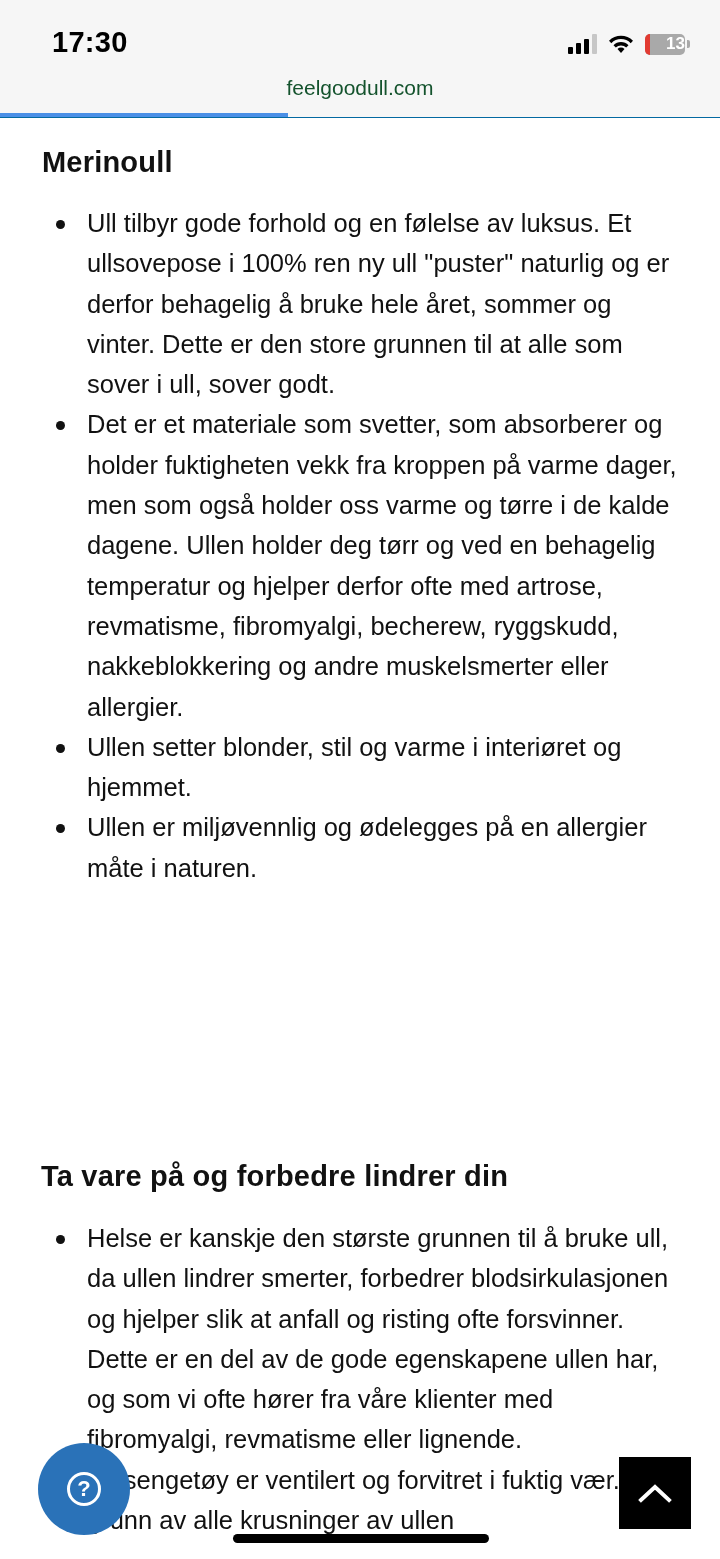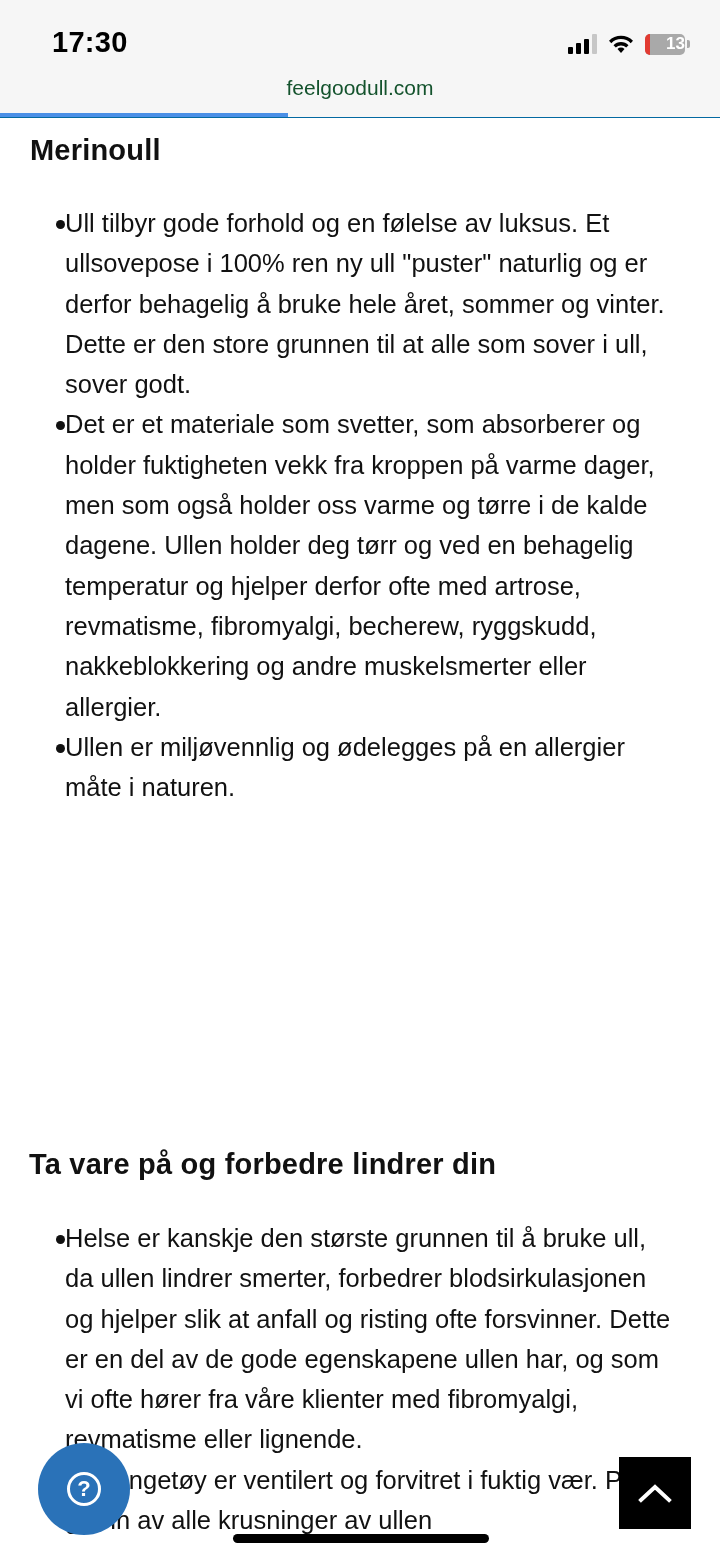--- a/index.html
+++ b/index.html
@@ -30,27 +30,27 @@
   .battery-tip { width: 3px; height: 8px; background: #a9a9a9; border-radius: 0 2px 2px 0; margin-left: -8px; }
   .url {
     position: absolute; left: 0; right: 0; top: 76px; text-align: center;
     font-size: 21px; color: #14532d;
   }
   .progress {
     position: absolute; left: 0; top: 113px; height: 4px; width: 288px; background: #4a8fe6;
   }
   .content { position: absolute; left: 0; top: 118px; width: 720px; }
   h2 {
-    margin: 0; font-size: 29px; font-weight: 700; color: #111; letter-spacing: 0.2px; text-align: center;
+    margin: 12px; font-size: 29px; font-weight: 700; color: #111; letter-spacing: 0.2px; text-align: center;
   }
   .h-merino { position: absolute; left: 30px; top: 16px; }
   .h-helse { position: absolute; left: 29px; top: 1030px; }
   ul { margin: 0; padding: 0; list-style: none; position: absolute; left: 0; width: 720px; }
   li {
-    position: relative; padding-left: 65px; padding-right: 40px;
+    position: relative; padding-left: 87px; padding-right: 40px;
     font-size: 25.5px; line-height: 40.3px; color: #111;
   }
   li::before {
     content: ""; position: absolute; left: 56px; top: 17px; width: 9px; height: 9px;
     border-radius: 50%; background: #111;
   }
   .list-1 { top: 85px; }
   .list-2 { top: 1100px; }
   .help-button {
     position: absolute; left: 38px; top: 1443px; width: 92px; height: 92px; border-radius: 50%;
@@ -93,20 +93,21 @@
   </div>
   <div class="url">feelgoodull.com</div>
   <div class="progress"></div>
 </div>
 
 <div class="content">
   <h2 class="h-merino">Merinoull</h2>
   <ul class="list-1">
     <li>Ull tilbyr gode forhold og en følelse av luksus. Et ullsovepose i 100% ren ny ull "puster" naturlig og er derfor behagelig å bruke hele året, sommer og vinter. Dette er den store grunnen til at alle som sover i ull, sover godt.</li>
     <li>Det er et materiale som svetter, som absorberer og holder fuktigheten vekk fra kroppen på varme dager, men som også holder oss varme og tørre i de kalde dagene. Ullen holder deg tørr og ved en behagelig temperatur og hjelper derfor ofte med artrose, revmatisme, fibromyalgi, becherew, ryggskudd, nakkeblokkering og andre muskelsmerter eller allergier.</li>
+    <li>Ullen setter blonder, stil og varme i interiøret og hjemmet.</li>
     <li>Ullen er miljøvennlig og ødelegges på en allergier måte i naturen.</li>
   </ul>
   <h2 class="h-helse">Ta vare på og forbedre lindrer din</h2>
   <ul class="list-2">
     <li>Helse er kanskje den største grunnen til å bruke ull, da ullen lindrer smerter, forbedrer blodsirkulasjonen og hjelper slik at anfall og risting ofte forsvinner. Dette er en del av de gode egenskapene ullen har, og som vi ofte hører fra våre klienter med fibromyalgi, revmatisme eller lignende.</li>
     <li>Ull sengetøy er ventilert og forvitret i fuktig vær. På grunn av alle krusninger av ullen</li>
   </ul>
 </div>
 
 <div class="help-button">

